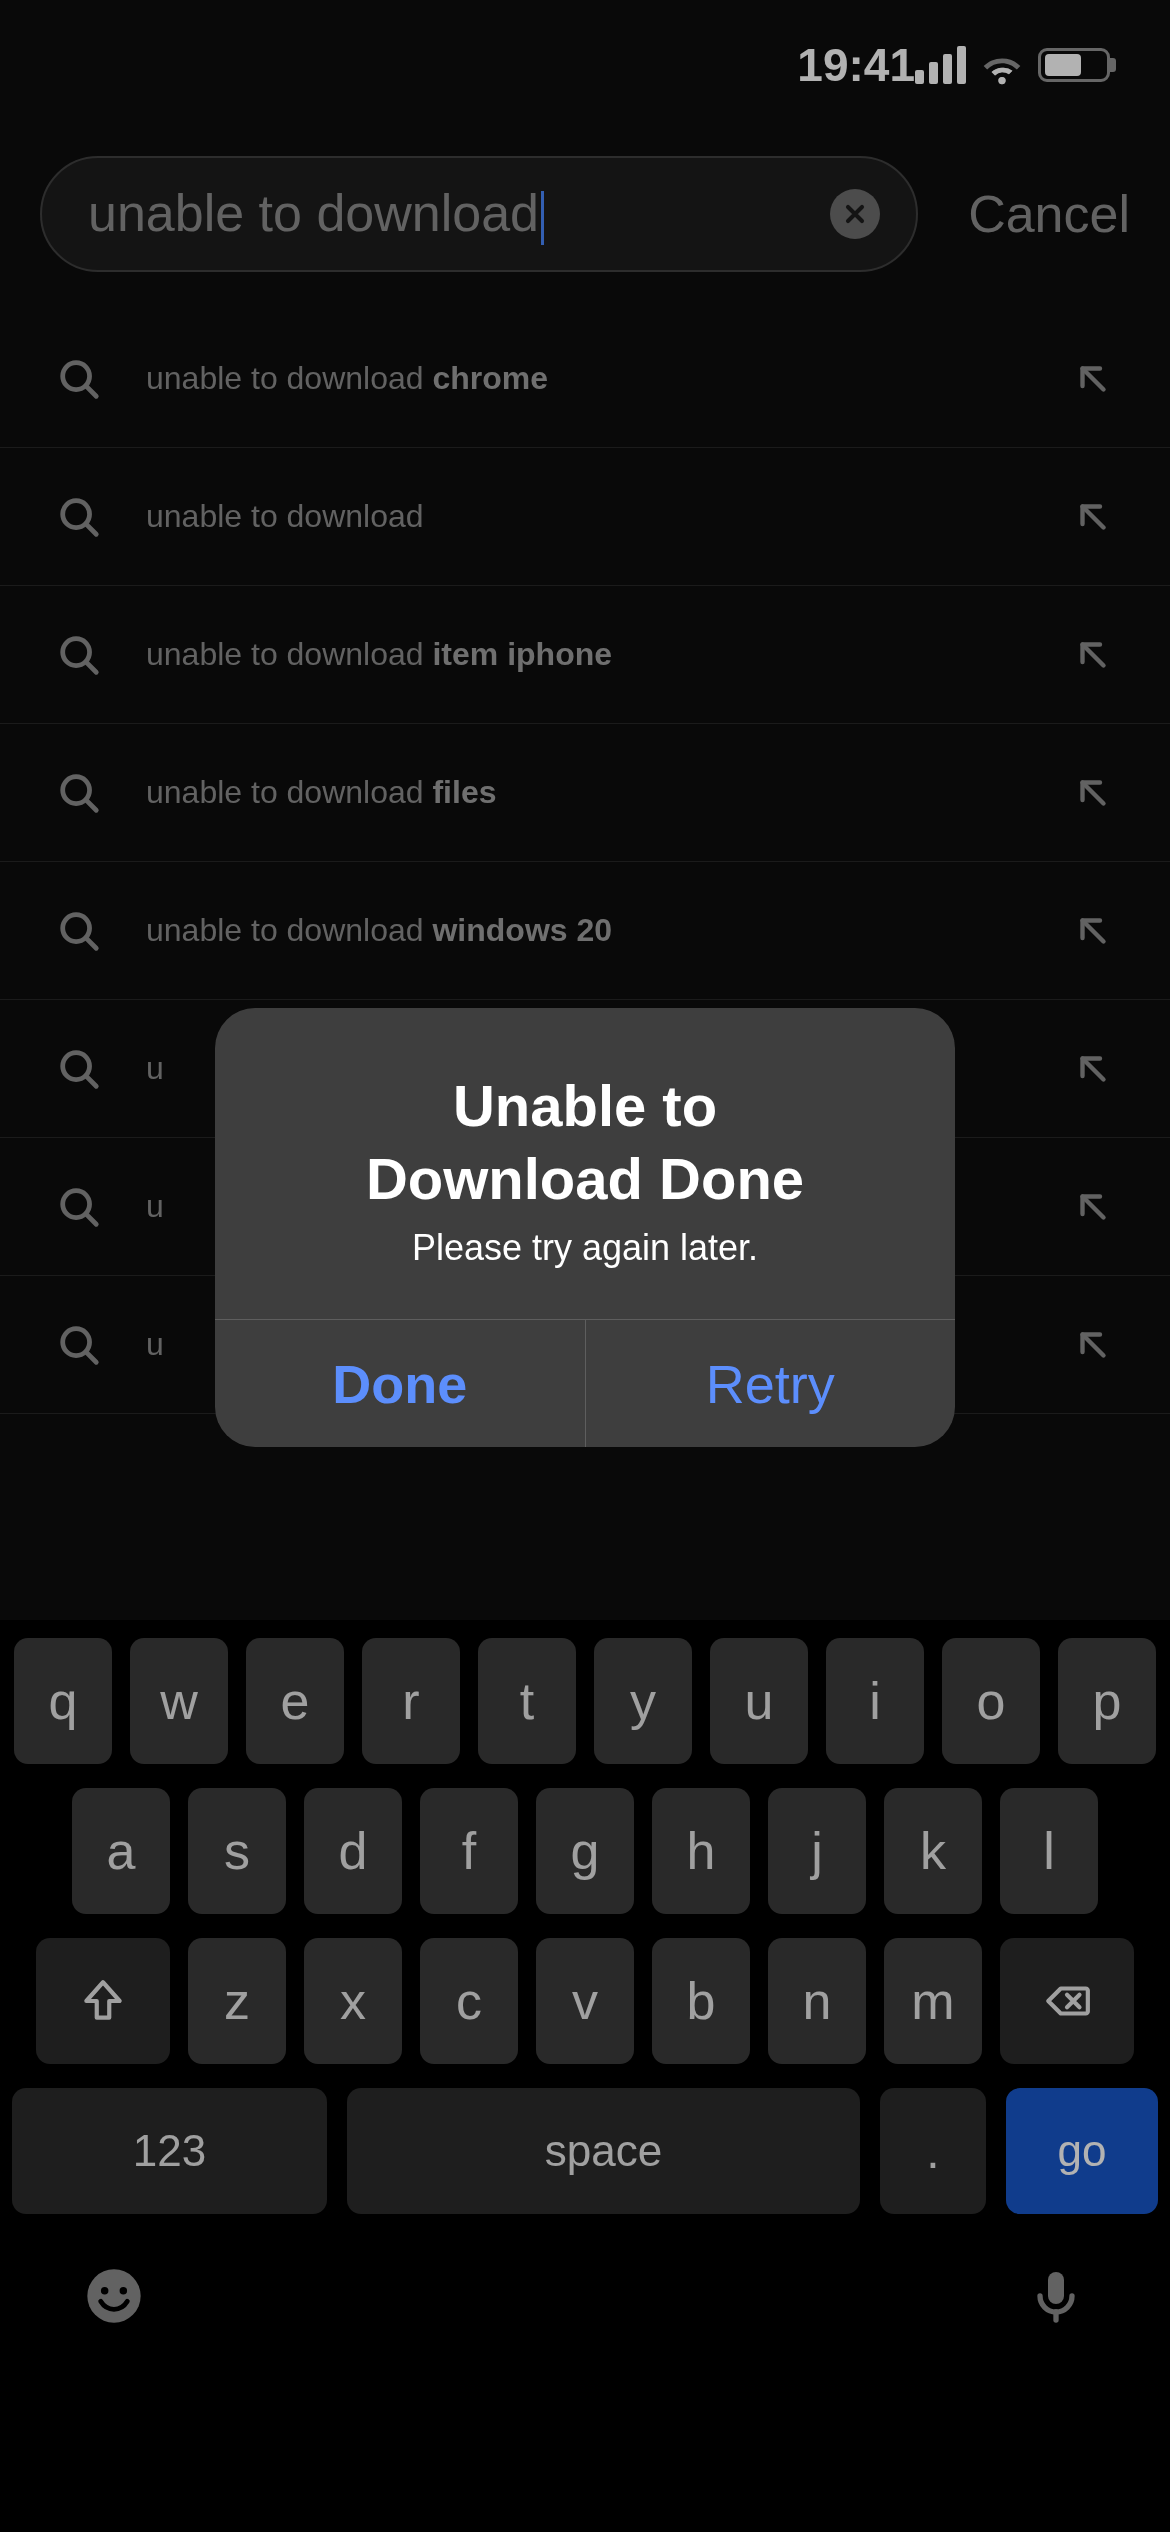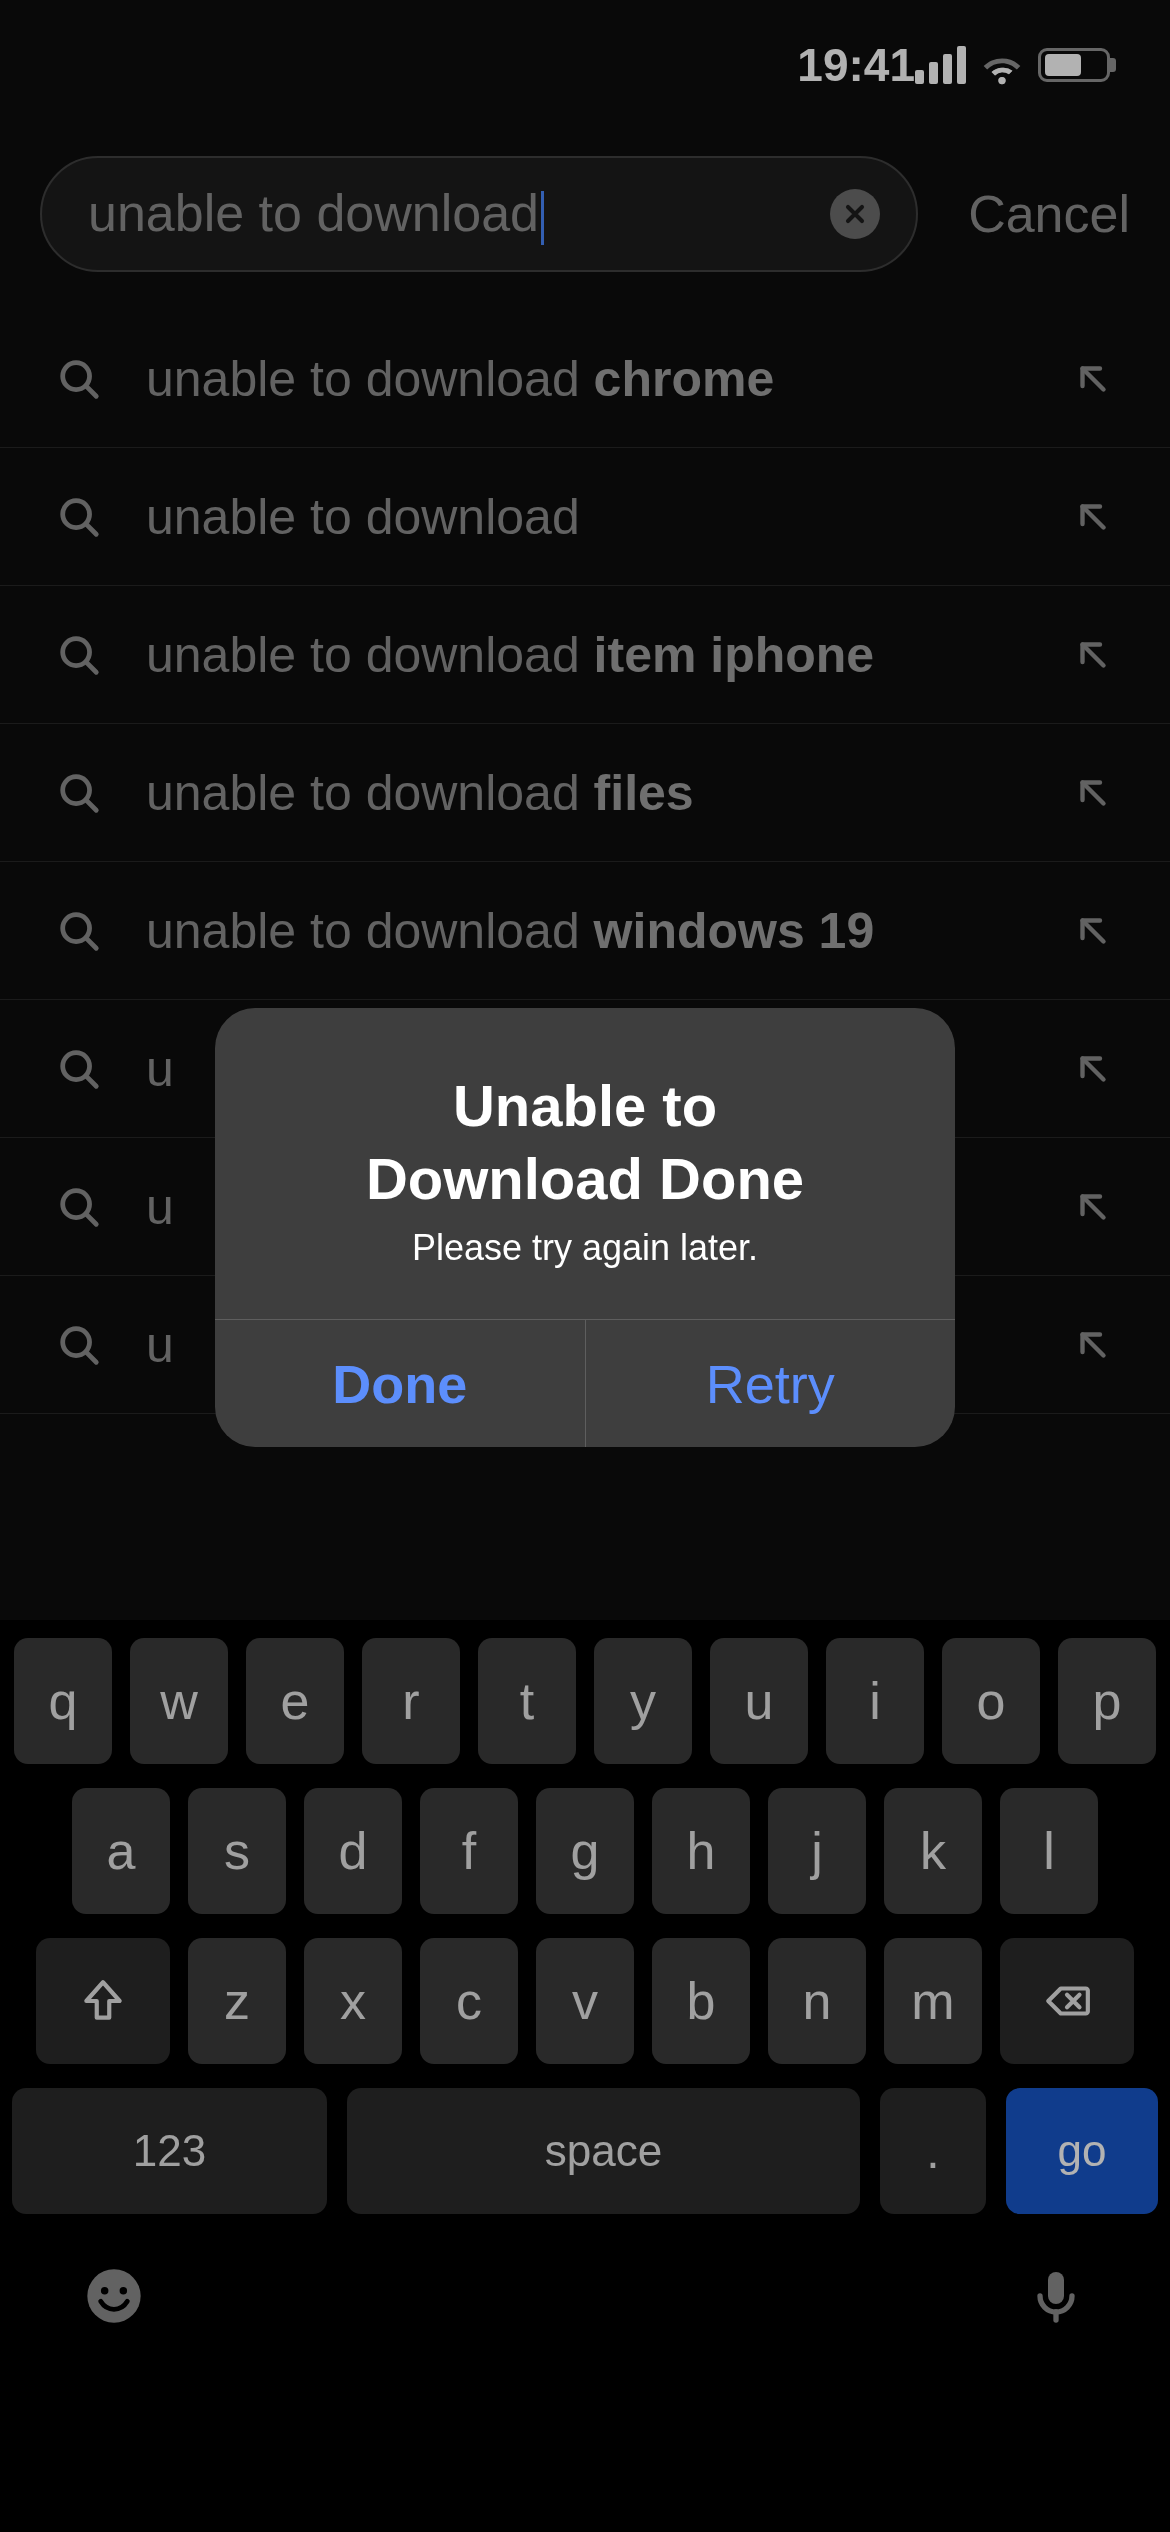--- a/index.html
+++ b/index.html
@@ -118,21 +118,21 @@
     display: flex;
     align-items: center;
     height: 138px;
     padding: 0 56px 0 56px;
     border-bottom: 1px solid #272727;
     gap: 44px;
   }
   .sug-search-icon svg { width: 46px; height: 46px; display:block; }
   .sug-label {
     flex: 1;
-    font-size: 50px;
+    font-size: 32px;
     color: #8d8d8d;
     white-space: nowrap;
     overflow: hidden;
   }
   .sug-label b { color: #a0a0a0; font-weight: 700; }
   .sug-arrow svg { width: 42px; height: 42px; display:block; }
   .sug-arrow, .sug-search-icon { color: #8d8d8d; }
 
   
   .alert {
@@ -324,21 +324,21 @@
         </svg>
       </div>
     </div>
     <div class="sug-row">
       <div class="sug-search-icon">
         <svg viewBox="0 0 24 24" fill="none" stroke="currentColor" stroke-width="2.5" stroke-linecap="round">
           <circle cx="10.5" cy="10.5" r="7"></circle>
           <path d="M21 21l-5-5"></path>
         </svg>
       </div>
-      <div class="sug-label">unable to download <b>windows 19</b></div>
+      <div class="sug-label">unable to download <b>windows 20</b></div>
       <div class="sug-arrow">
         <svg viewBox="0 0 24 24" fill="none" stroke="currentColor" stroke-width="2.5" stroke-linecap="round" stroke-linejoin="round">
           <path d="M18 18L6 6"></path>
           <path d="M6 16V6h10"></path>
         </svg>
       </div>
     </div>
     <div class="sug-row">
       <div class="sug-search-icon">
         <svg viewBox="0 0 24 24" fill="none" stroke="currentColor" stroke-width="2.5" stroke-linecap="round">

